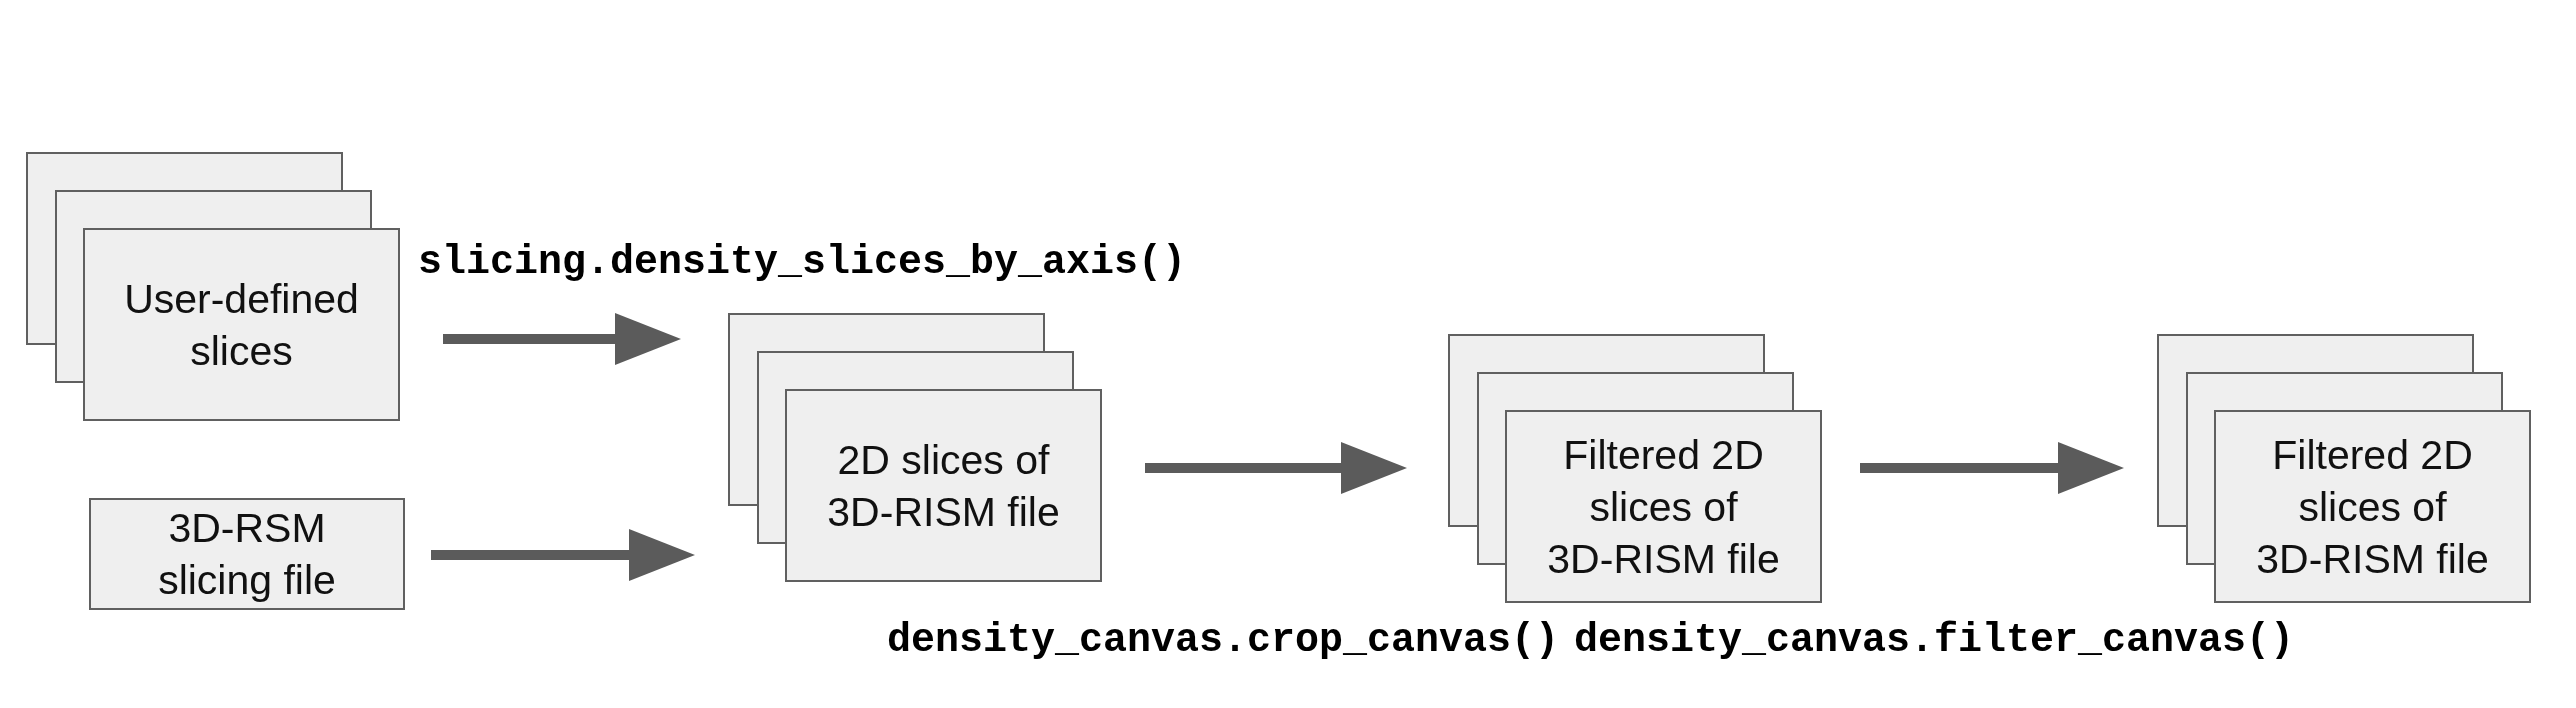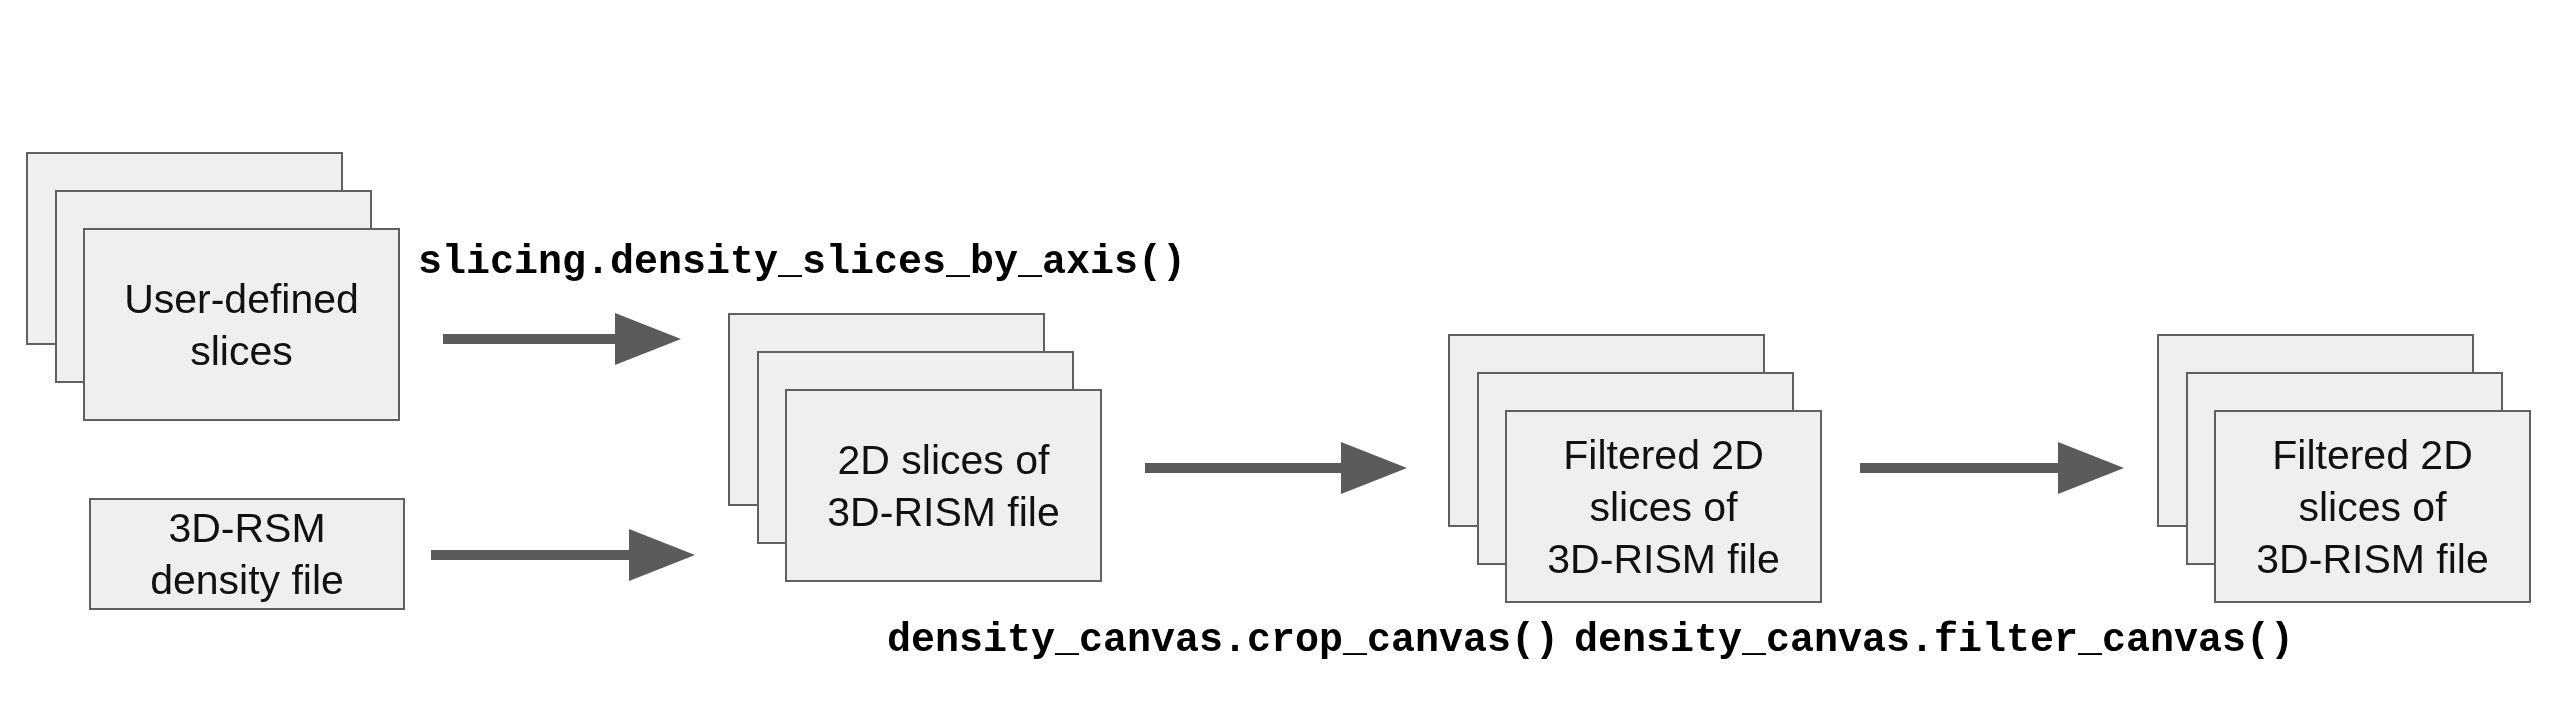--- a/index.html
+++ b/index.html
@@ -106,21 +106,21 @@
     <div class="card c1"></div>
     <div class="card c2"></div>
     <div class="card c3">
       <div class="node-label">User-defined</div>
       <div class="node-label">slices</div>
     </div>
   </div>
 
   <div class="single-box">
     <div class="node-label">3D-RSM</div>
-    <div class="node-label">density file</div>
+    <div class="node-label">slicing file</div>
   </div>
 
   <div class="stack stack-2d-slices">
     <div class="card c1"></div>
     <div class="card c2"></div>
     <div class="card c3">
       <div class="node-label">2D slices of</div>
       <div class="node-label">3D-RISM file</div>
     </div>
   </div>

